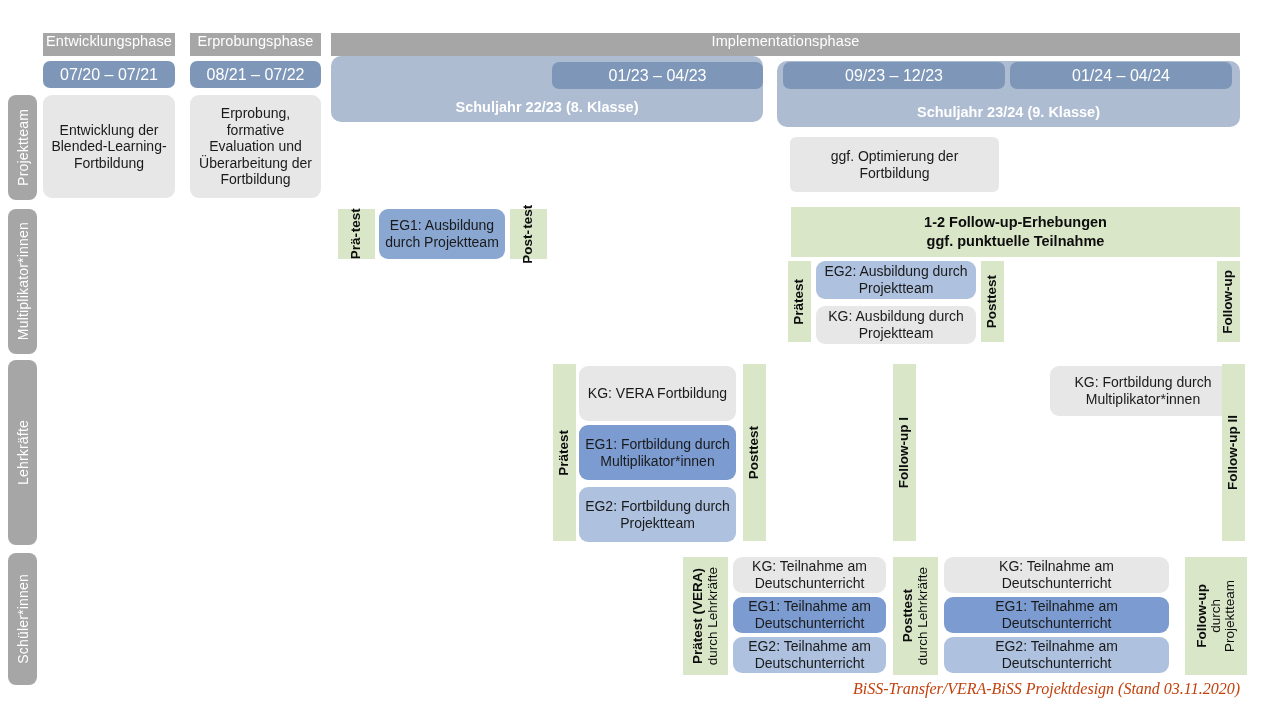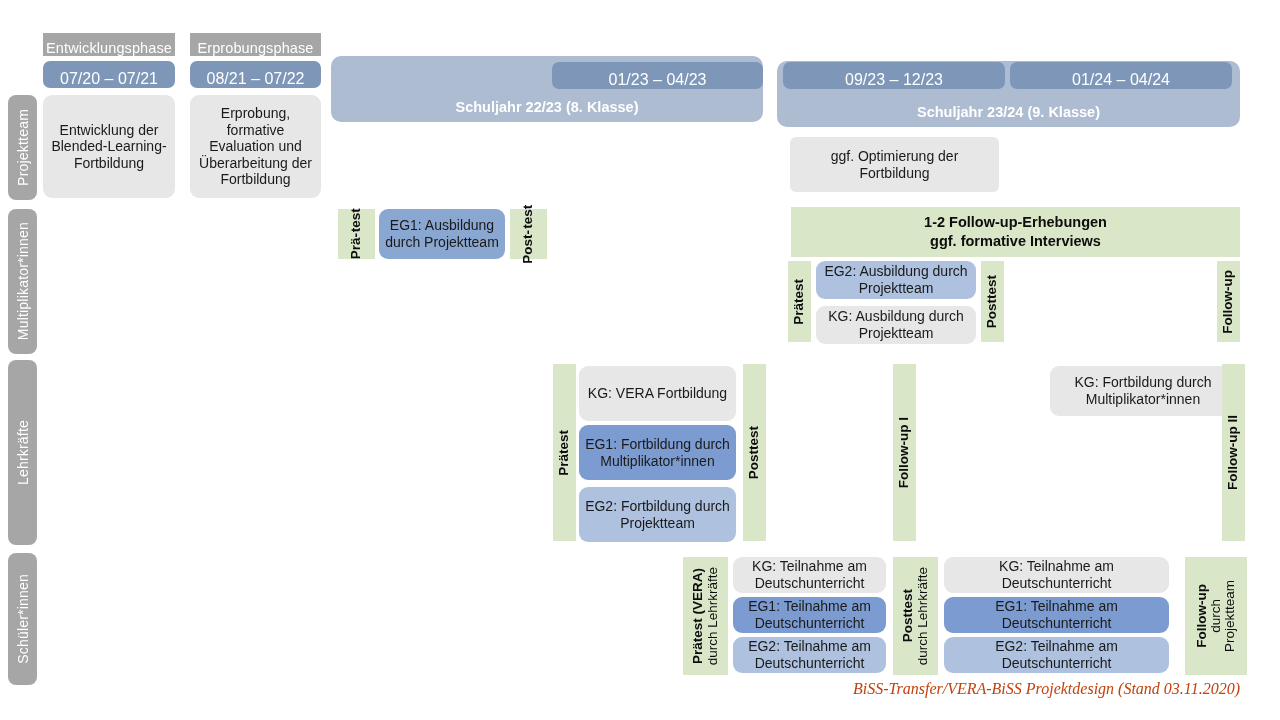--- a/index.html
+++ b/index.html
@@ -8,27 +8,27 @@
     font-family:"Liberation Sans", sans-serif;
     color:#1a1a1a;overflow:hidden;position:relative;
   }
   #canvas{position:absolute;left:0;top:0;width:1280px;height:720px;}
 
   .abs{position:absolute;box-sizing:border-box;}
 
   
   .phase-bar{
     background:#a6a6a6;color:#ffffff;
-    display:flex;align-items:flex-end;justify-content:center;
+    display:flex;align-items:flex-start;justify-content:center;
     font-size:14.5px;letter-spacing:.1px;
   }
   
   .date-chip{
     background:#7e97b8;color:#ffffff;border-radius:7px;
-    display:flex;align-items:flex-end;justify-content:center;
+    display:flex;align-items:center;justify-content:center;
     font-size:16px;
   }
   
   .year-box{
     background:#aebcd2;border-radius:10px;
     display:flex;align-items:flex-end;justify-content:center;
     color:#ffffff;font-weight:bold;font-size:14.5px;
     padding-bottom:8px;
   }
   .year-label{position:absolute;left:0;right:0;bottom:7px;text-align:center;
@@ -87,20 +87,23 @@
 <body>
 
 <div id="canvas">
 
   <div class="abs phase-bar" style="left:43px;top:33px;width:132px;height:23px;">
     <span>Entwicklungsphase</span>
   </div>
   <div class="abs phase-bar" style="left:190px;top:33px;width:131px;height:23px;">
     <span>Erprobungsphase</span>
   </div>
+  <div class="abs phase-bar" style="left:331px;top:33px;width:909px;height:23px;">
+    <span>Implementationsphase</span>
+  </div>
 
   <div class="abs date-chip" style="left:43px;top:61px;width:132px;height:27px;">
     <span>07/20 – 07/21</span>
   </div>
   <div class="abs date-chip" style="left:190px;top:61px;width:131px;height:27px;">
     <span>08/21 – 07/22</span>
   </div>
 
   <div class="abs year-box" style="left:331px;top:56px;width:432px;height:66px;">
     <span class="year-label">Schuljahr 22/23 (8. Klasse)</span>
@@ -153,21 +156,21 @@
   </div>
   <div class="abs test-strip" style="left:510px;top:209px;width:37px;height:50px;">
     <div class="vtext two-line">
       <span>Post-</span>
       <span>test</span>
     </div>
   </div>
 
   <div class="abs green-banner" style="left:791px;top:207px;width:449px;height:50px;">
     <span>1-2 Follow-up-Erhebungen</span>
-    <span>ggf. formative Interviews</span>
+    <span>ggf. punktuelle Teilnahme</span>
   </div>
 
   <div class="abs test-strip" style="left:788px;top:261px;width:23px;height:81px;">
     <span class="vtext">Prätest</span>
   </div>
   <div class="abs card blue-light" style="left:816px;top:261px;width:160px;height:38px;">
     <span>EG2: Ausbildung durch Projektteam</span>
   </div>
   <div class="abs card grey" style="left:816px;top:306px;width:160px;height:38px;">
     <span>KG: Ausbildung durch Projektteam</span>

